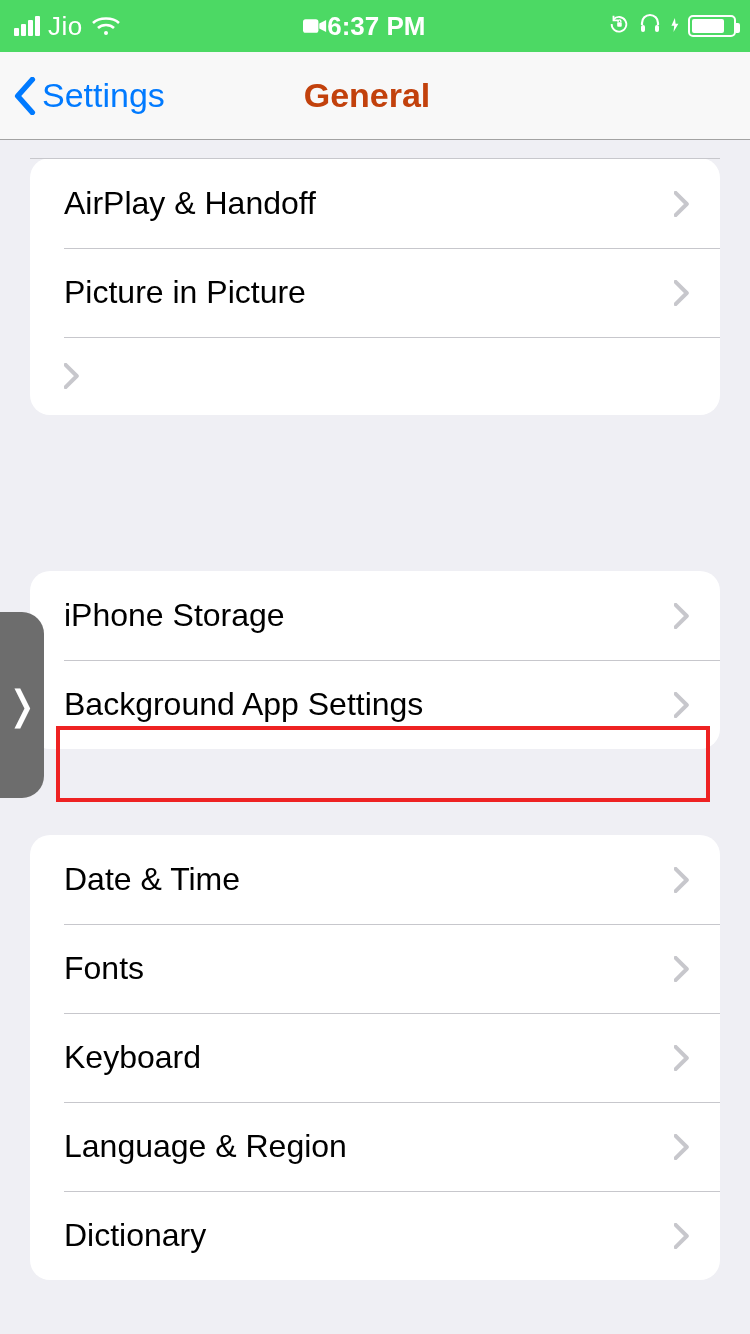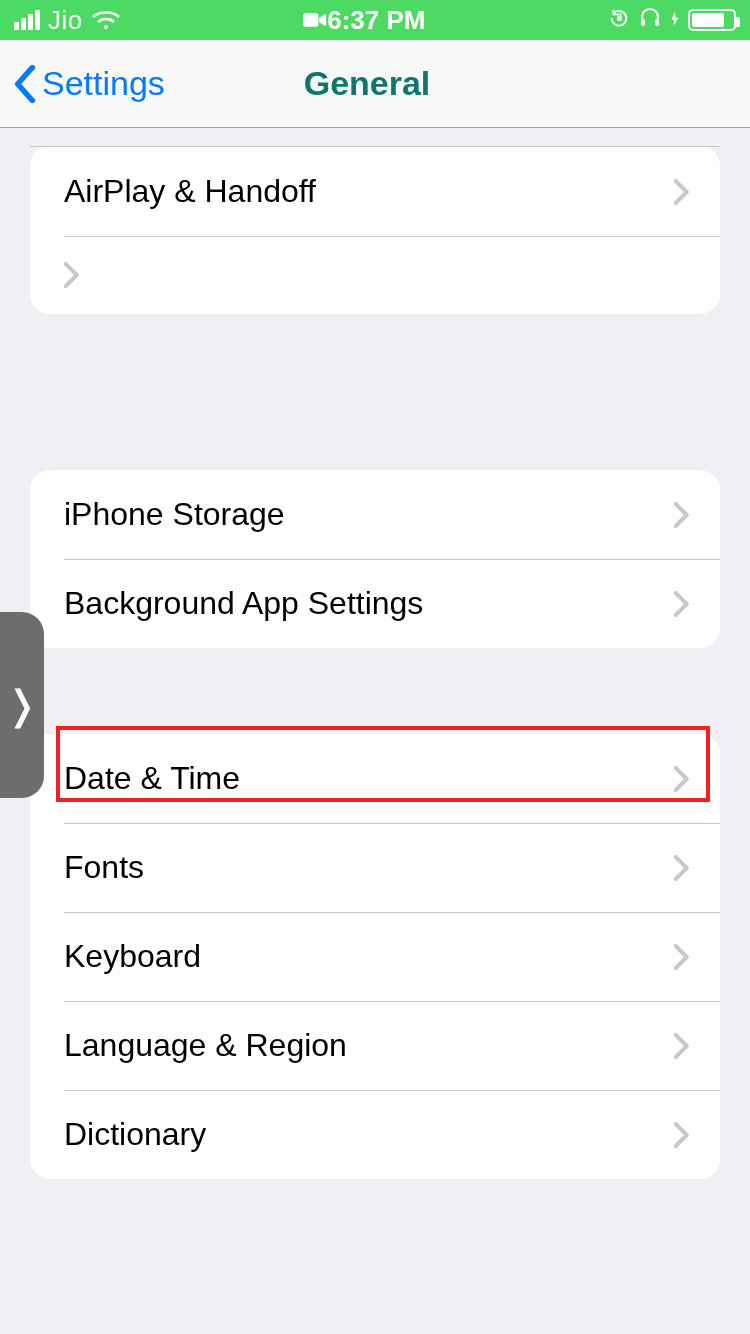--- a/index.html
+++ b/index.html
@@ -5,21 +5,21 @@
   * { margin: 0; padding: 0; box-sizing: border-box; }
   html, body { width: 750px; height: 1334px; overflow: hidden; }
   body {
     font-family: -apple-system, "Helvetica Neue", Arial, sans-serif;
     background: #f2f2f7;
     position: relative;
   }
 
   
   .status-bar {
-    height: 40px;
+    height: 52px;
     background: #4cd964;
     color: #fff;
     display: flex;
     align-items: center;
     justify-content: space-between;
     padding: 0 14px;
     font-size: 26px;
     font-weight: 500;
   }
   .status-left { display: flex; align-items: center; gap: 8px; }
@@ -52,21 +52,21 @@
     position: relative;
   }
   .nav-back {
     display: flex; align-items: center; gap: 6px;
     color: #007aff; font-size: 34px; padding-left: 14px;
     cursor: pointer;
   }
   .nav-back svg { width: 22px; height: 38px; }
   .nav-title {
     position: absolute; left: 0; right: 16px; text-align: center;
-    font-size: 34px; font-weight: 600; color: #0f766e;
+    font-size: 34px; font-weight: 600; color: #c2410c;
     pointer-events: none;
   }
 
   
   .content {
     height: calc(1334px - 40px - 88px);
     overflow: hidden;
     background: #efeff4;
   }
 
@@ -186,20 +186,28 @@
   <div class="group">
     <div class="row" style="border-top:1px solid #c7c7cc;">
       <span>AirPlay &amp; Handoff</span>
       <span class="chevron">
         <svg viewBox="0 0 10 16">
             <path d="M1 1 L8 8 L1 15" fill="none" stroke="#c7c7cc" stroke-width="2.5" stroke-linecap="round" stroke-linejoin="round"></path>
           </svg>
       </span>
     </div>
     <div class="row">
+      <span>Picture in Picture</span>
+      <span class="chevron">
+        <svg viewBox="0 0 10 16">
+            <path d="M1 1 L8 8 L1 15" fill="none" stroke="#c7c7cc" stroke-width="2.5" stroke-linecap="round" stroke-linejoin="round"></path>
+          </svg>
+      </span>
+    </div>
+    <div class="row">
       <span class="chevron">
         <svg viewBox="0 0 10 16">
             <path d="M1 1 L8 8 L1 15" fill="none" stroke="#c7c7cc" stroke-width="2.5" stroke-linecap="round" stroke-linejoin="round"></path>
           </svg>
       </span>
     </div>
   </div>
 
   <div class="spacer"></div>
 

